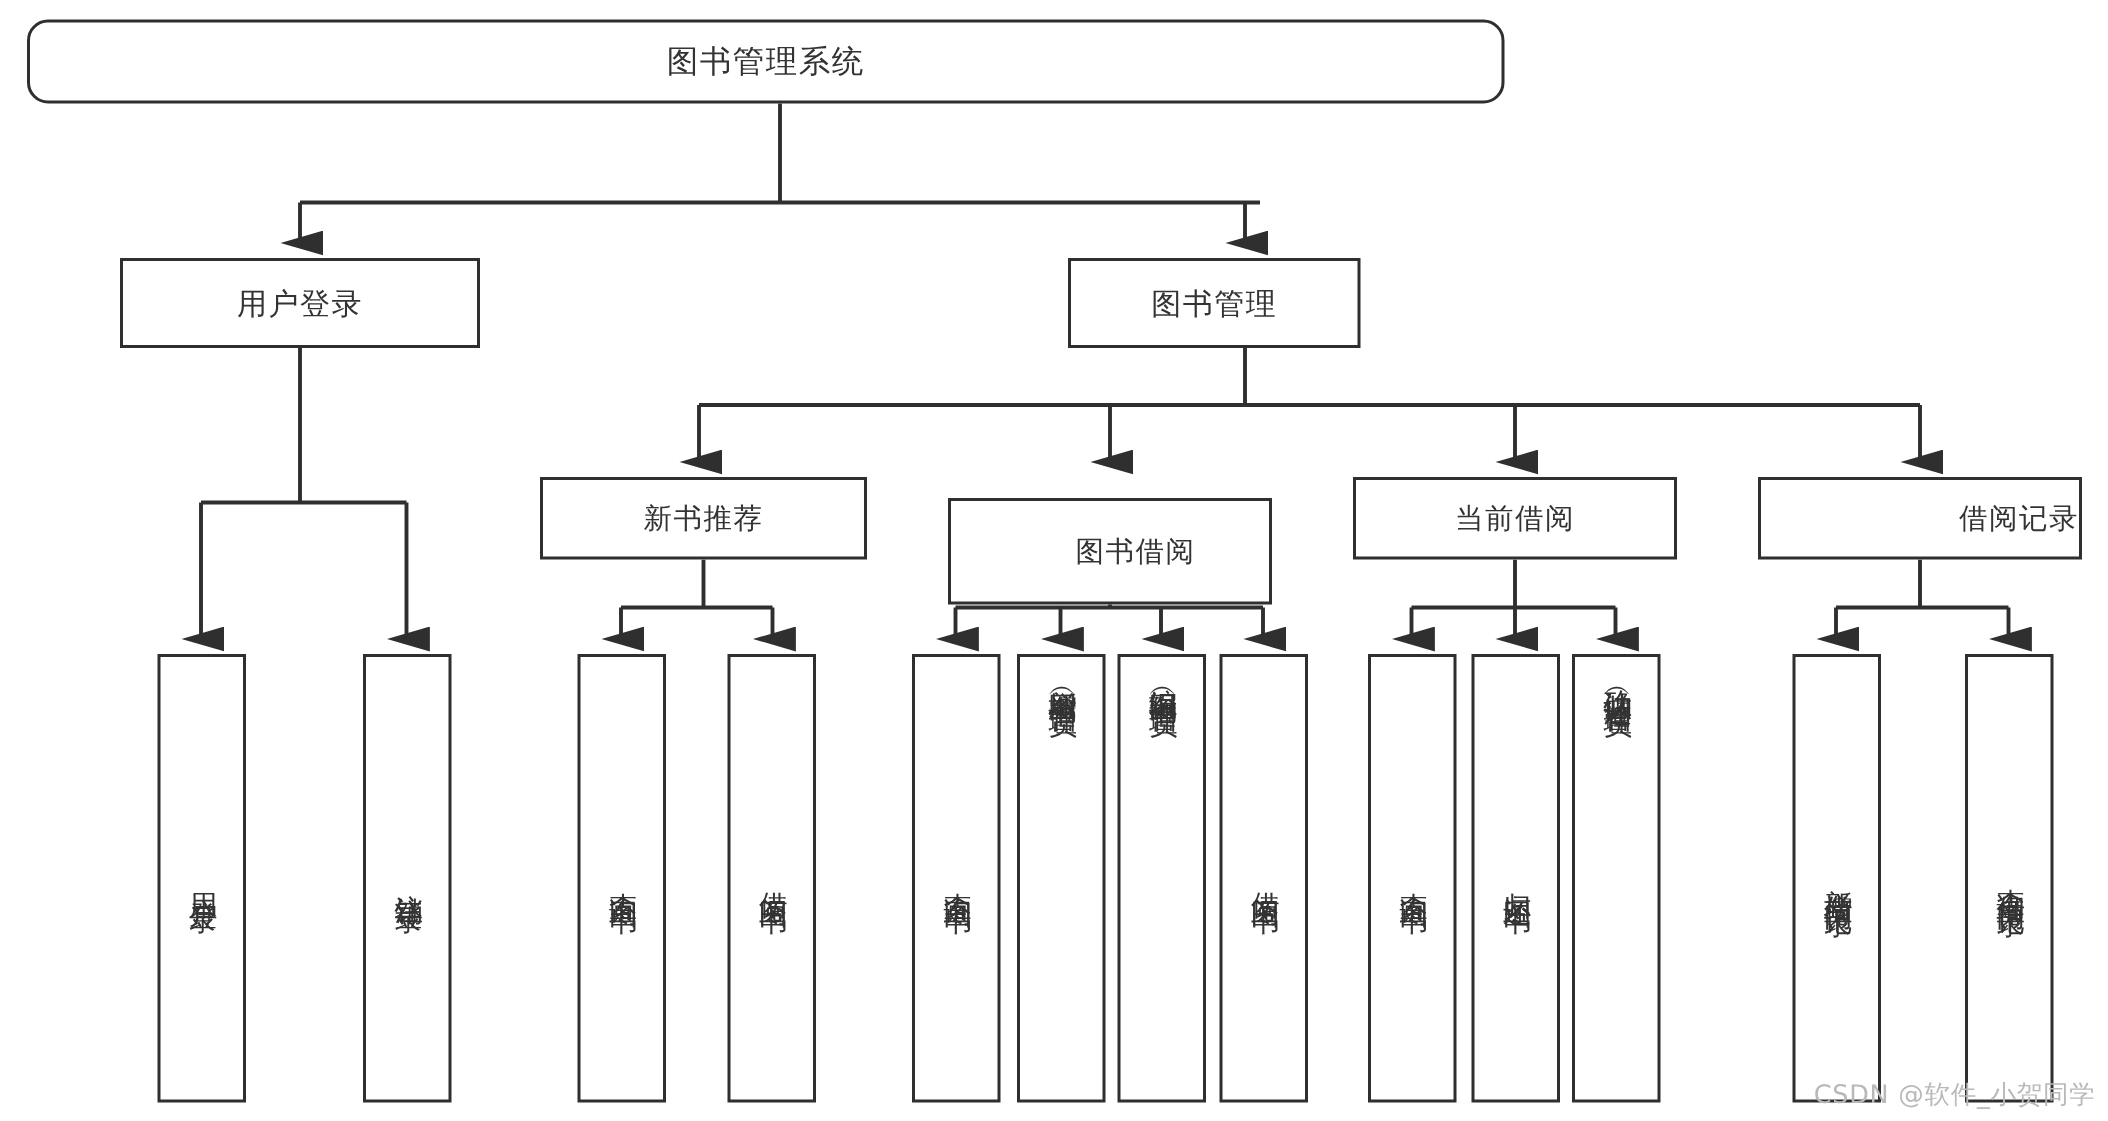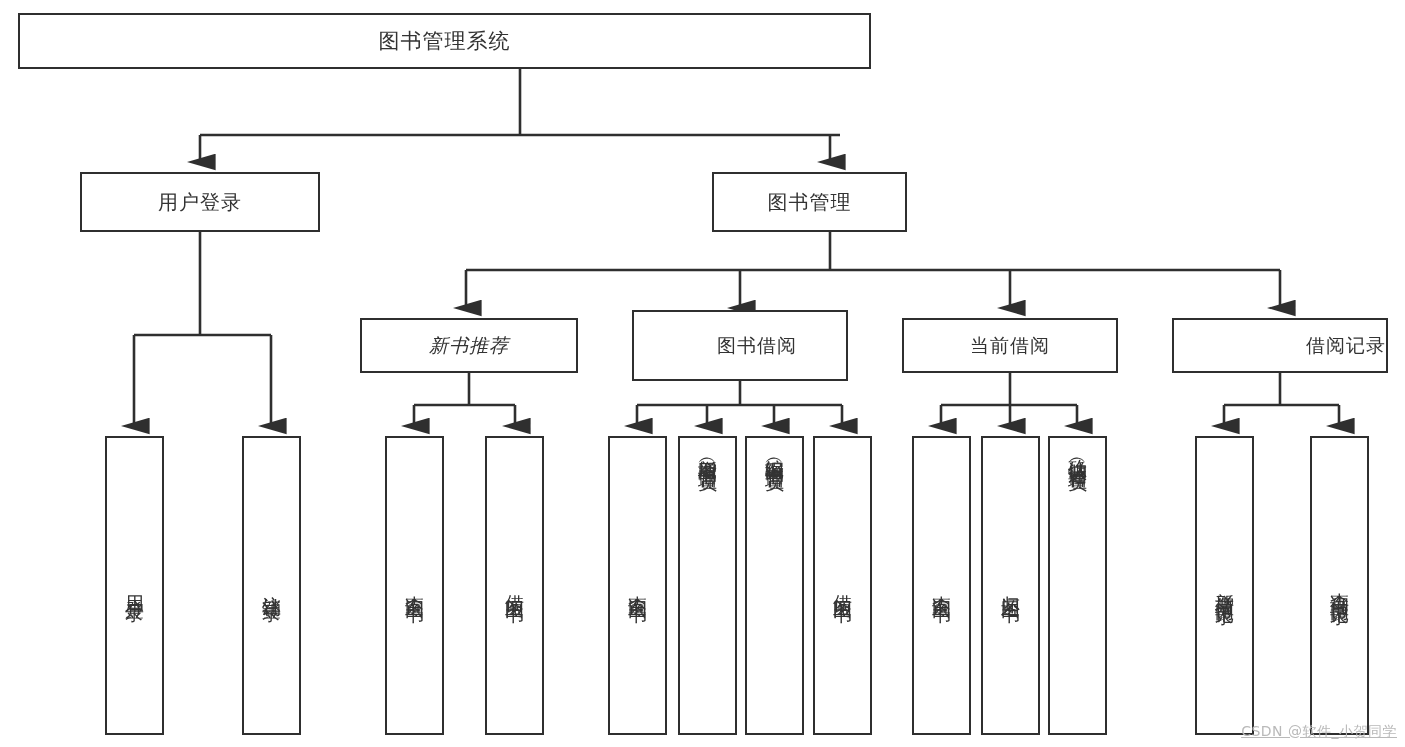--- a/index.html
+++ b/index.html
@@ -63,26 +63,25 @@
     line-height: 1.05;
     white-space: nowrap;
   }
   .leaf.tall .vtext {
     letter-spacing: 2px;
   }
   .watermark {
     position: absolute;
     right: 8px;
     bottom: 6px;
-    font-size: 14px;
+    font-size: 17px;
     color: #b9b9b9;
     letter-spacing: 0.5px;
     z-index: 5;
     white-space: nowrap;
-    text-decoration: underline;
   }
 </style>
 </head>
 <body>
 
 <div id="canvas">
 
   <svg id="edges" viewBox="0 0 1405 747" width="1405" height="747">
     <defs>
       <marker id="arrowhead" markerWidth="10" markerHeight="12" refX="3.2" refY="6" orient="auto" markerUnits="strokeWidth">
@@ -126,35 +125,35 @@
       <path d="M1010,405 L1010,426" marker-end="url(#arrowhead)"></path>
       <path d="M1077,405 L1077,426" marker-end="url(#arrowhead)"></path>
 
       <path d="M1280,373 L1280,405"></path>
       <path d="M1224,405 L1339,405"></path>
       <path d="M1224,405 L1224,426" marker-end="url(#arrowhead)"></path>
       <path d="M1339,405 L1339,426" marker-end="url(#arrowhead)"></path>
     </g>
   </svg>
 
-  <div class="node level-0" style="left:18px; top:13px; width:853px; height:56px;">
+  <div class="node level-0" style="left:18px; top:13px; width:985px; height:56px;border-radius:14px;">
     <span>图书管理系统</span>
   </div>
 
   <div class="node level-1" style="left:80px; top:172px; width:240px; height:60px;">
     <span>用户登录</span>
   </div>
   <div class="node level-1" style="left:712px; top:172px; width:195px; height:60px;">
     <span>图书管理</span>
   </div>
 
-  <div class="node level-2" style="left:360px; top:318px; width:218px; height:55px;font-style:italic;">
+  <div class="node level-2" style="left:360px; top:318px; width:218px; height:55px;">
     <span>新书推荐</span>
   </div>
-  <div class="node level-2" style="left:632px; top:310px; width:216px; height:71px;padding-left:34px;">
+  <div class="node level-2" style="left:632px; top:332px; width:216px; height:71px;padding-left:34px;">
     <span>图书借阅</span>
   </div>
   <div class="node level-2" style="left:902px; top:318px; width:216px; height:55px;">
     <span>当前借阅</span>
   </div>
   <div class="node level-2" style="left:1172px; top:318px; width:216px; height:55px;justify-content:flex-end;">
     <span>借阅记录</span>
   </div>
 
   <div class="node leaf" style="left:105px; top:436px; width:59px; height:299px; align-items:center;">

